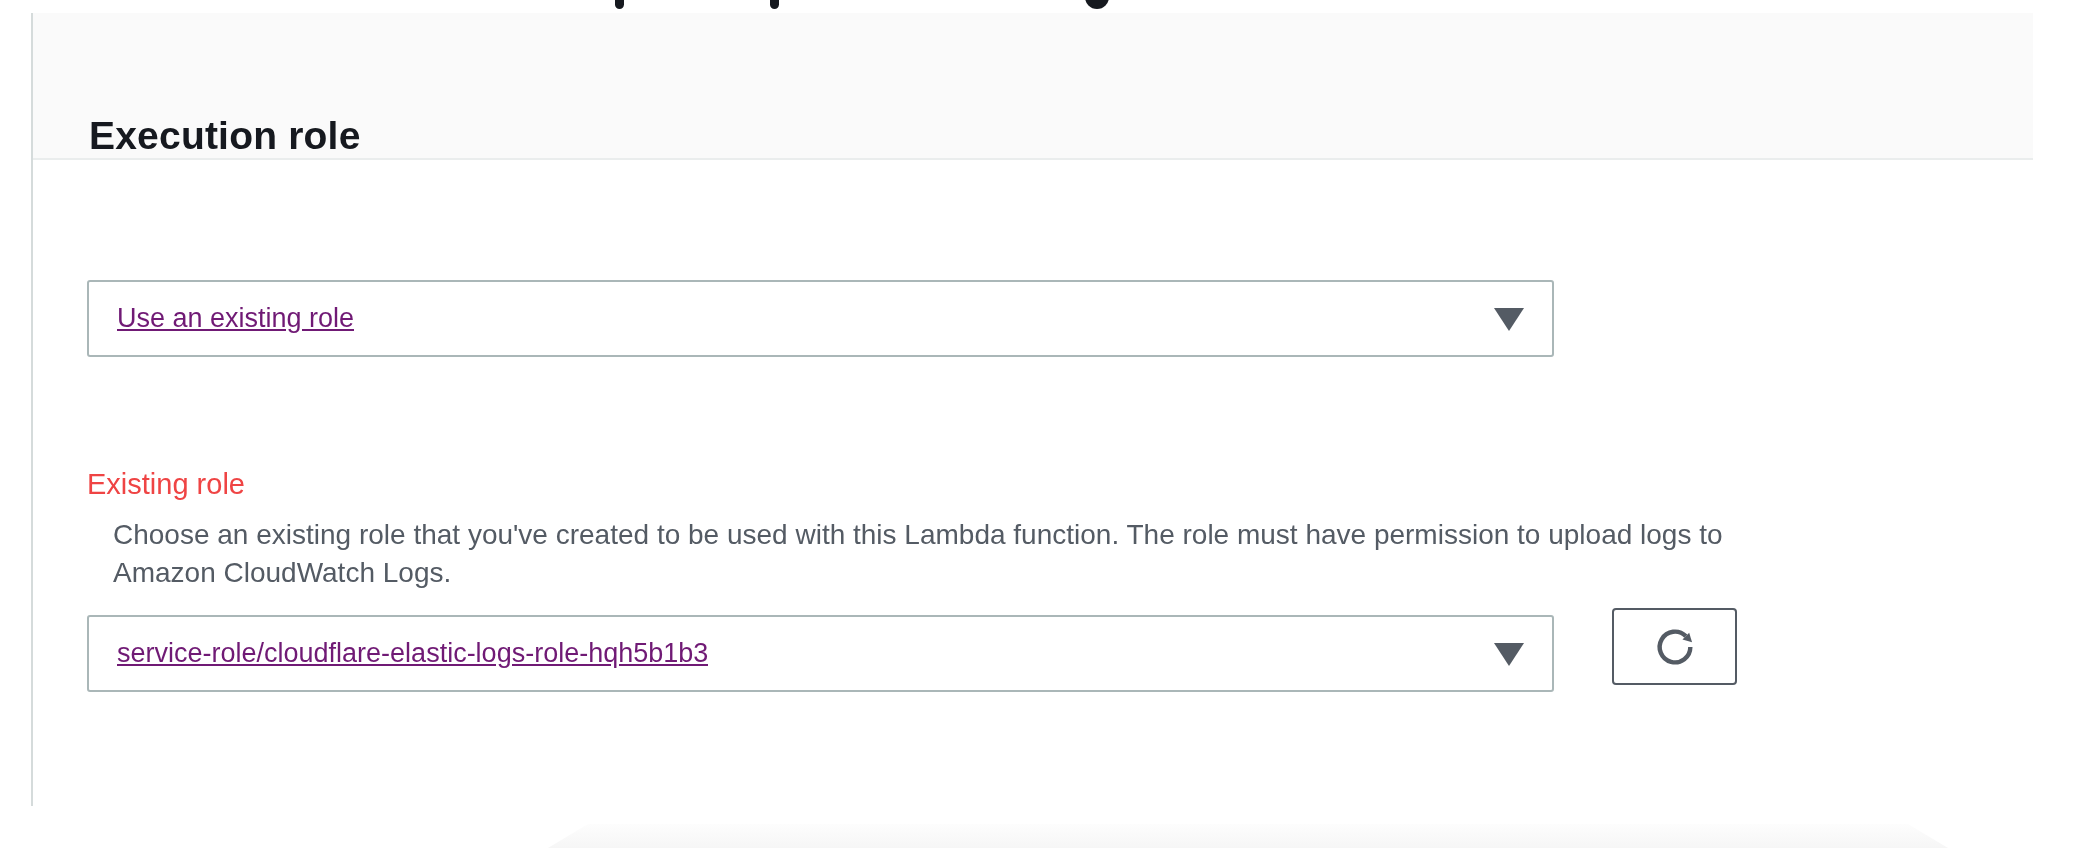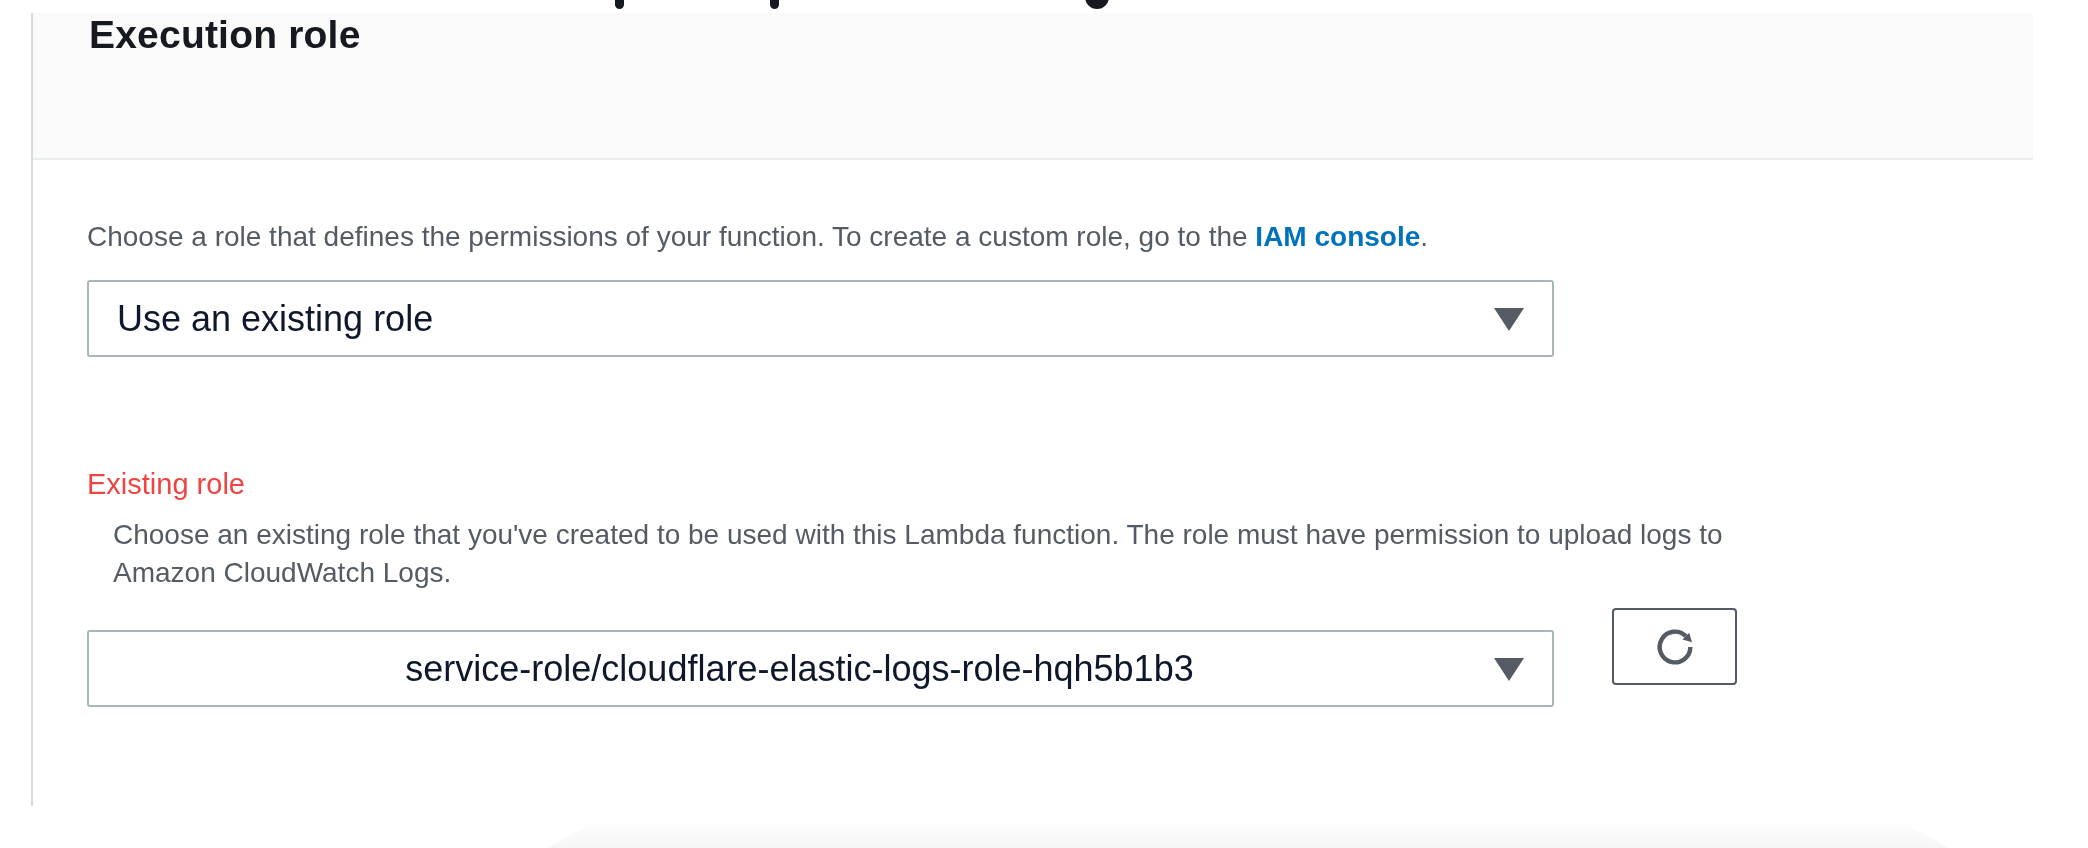--- a/index.html
+++ b/index.html
@@ -23,21 +23,21 @@
     position: absolute; left: 31px; top: 13px;
     width: 2002px; height: 793px;
     border-left: 2px solid #d5dbdb;
     background: #ffffff;
   }
   .panel-header {
     position: absolute; left: 0; top: 0;
     width: 100%; height: 147px;
     background: #fafafa;
     border-bottom: 2px solid #eaeded;
-    display: flex; align-items: flex-start;
+    display: flex; align-items: flex-end;
     padding-left: 56px;
   }
   .panel-title {
     font-size: 39px; font-weight: 700; color: #16191f;
     letter-spacing: 0.2px;
   }
 
   .desc {
     position: absolute; left: 54px;
     font-size: 28px; color: #545b64; line-height: 38px;
@@ -52,24 +52,25 @@
     position: absolute; left: 54px;
     width: 1467px; height: 77px;
     background: #ffffff;
     border: 2px solid #aab7b8;
     border-radius: 3px;
     display: flex; align-items: center;
     padding-left: 28px; padding-right: 70px;
     cursor: pointer;
   }
   .select-1 { top: 267px; }
-  .select-2 { top: 617px; justify-content: center; }
+  .select-2 { top: 602px; }
   .select-value {
-    font-size: 36px; color: #0f172a; white-space: nowrap;
+    font-size: 27px; color: #701a75; white-space: nowrap;
     overflow: hidden;
+    text-decoration: underline;
   }
   .chevron {
     position: absolute; right: 28px; top: 50%;
     margin-top: -11px;
     width: 0; height: 0;
     border-left: 15px solid transparent;
     border-right: 15px solid transparent;
     border-top: 23px solid #545b64;
   }
 
@@ -113,21 +114,20 @@
   <span class="artifact a1"></span>
   <span class="artifact a2"></span>
   <span class="artifact a3"></span>
 
   <div class="panel">
 
     <div class="panel-header">
       <h2 class="panel-title">Execution role</h2>
     </div>
 
-    <div class="desc desc-1"><span>Choose a role that defines the permissions of your function. To create a custom role, go to the </span><a class="inline-link">IAM console</a><span>.</span></div>
 
     <div class="select-box select-1">
       <span class="select-value">Use an existing role</span>
       <span class="chevron"></span>
     </div>
 
     <div class="field-label">Existing role</div>
 
     <div class="desc desc-2">
       <span class="line">Choose an existing role that you've created to be used with this Lambda function. The role must have permission to upload logs to</span>

